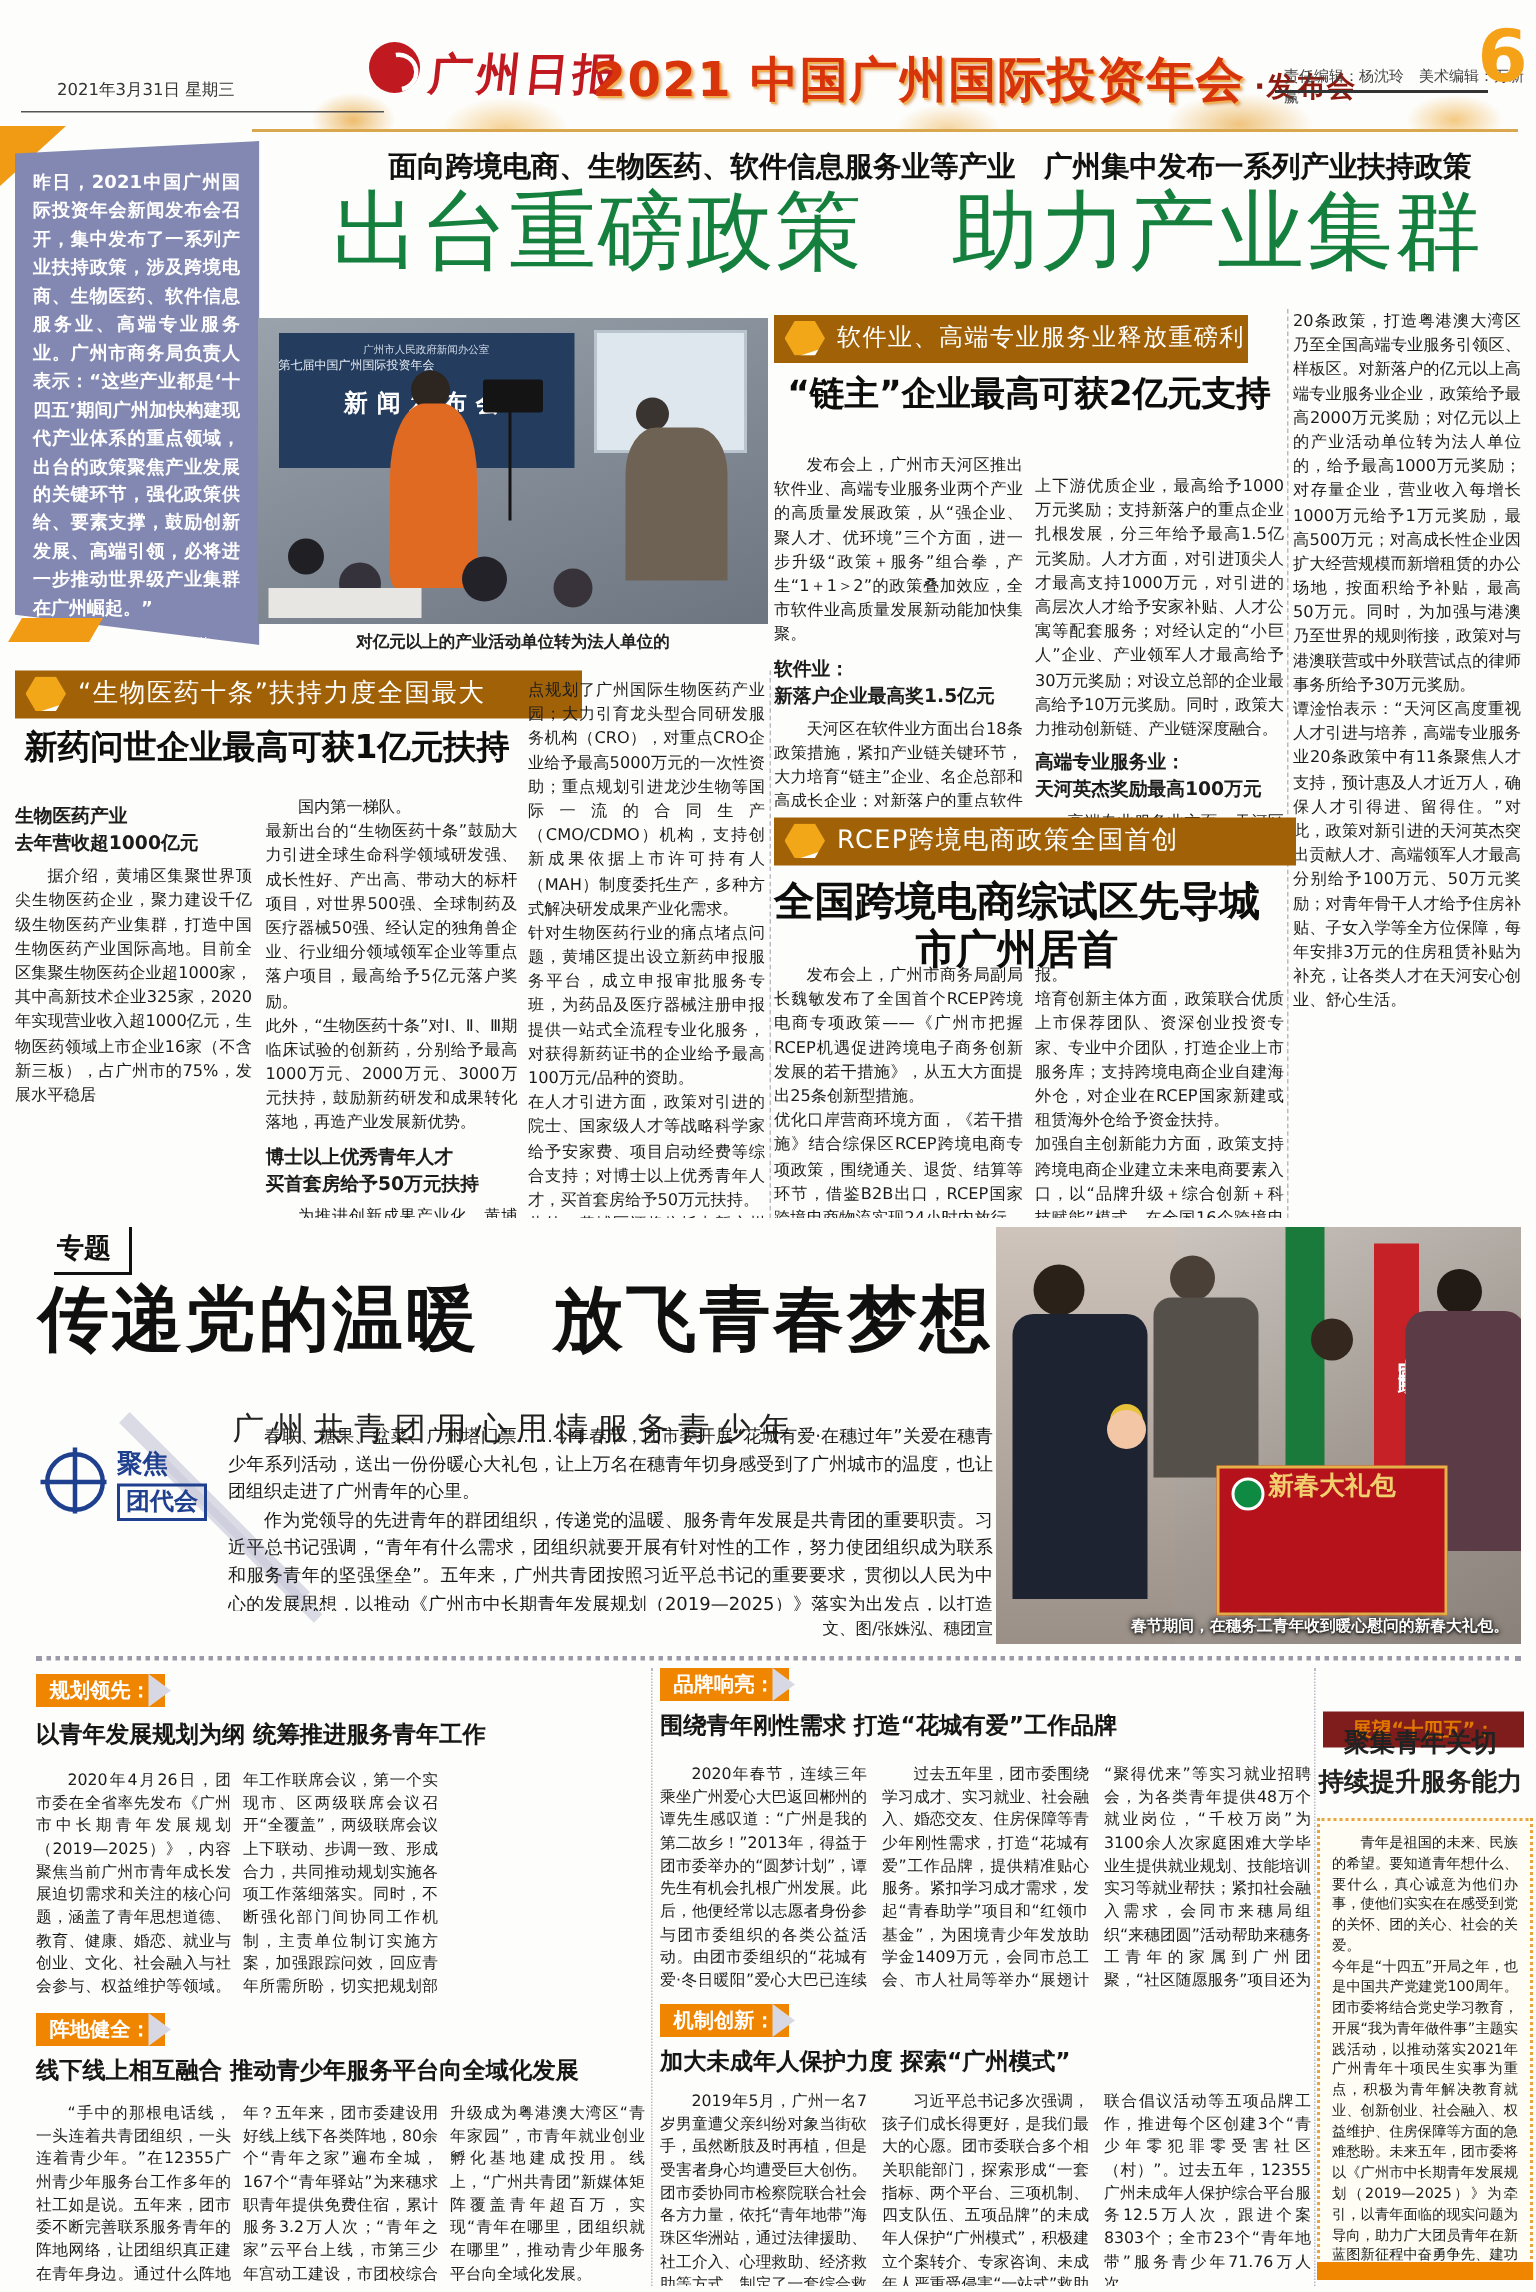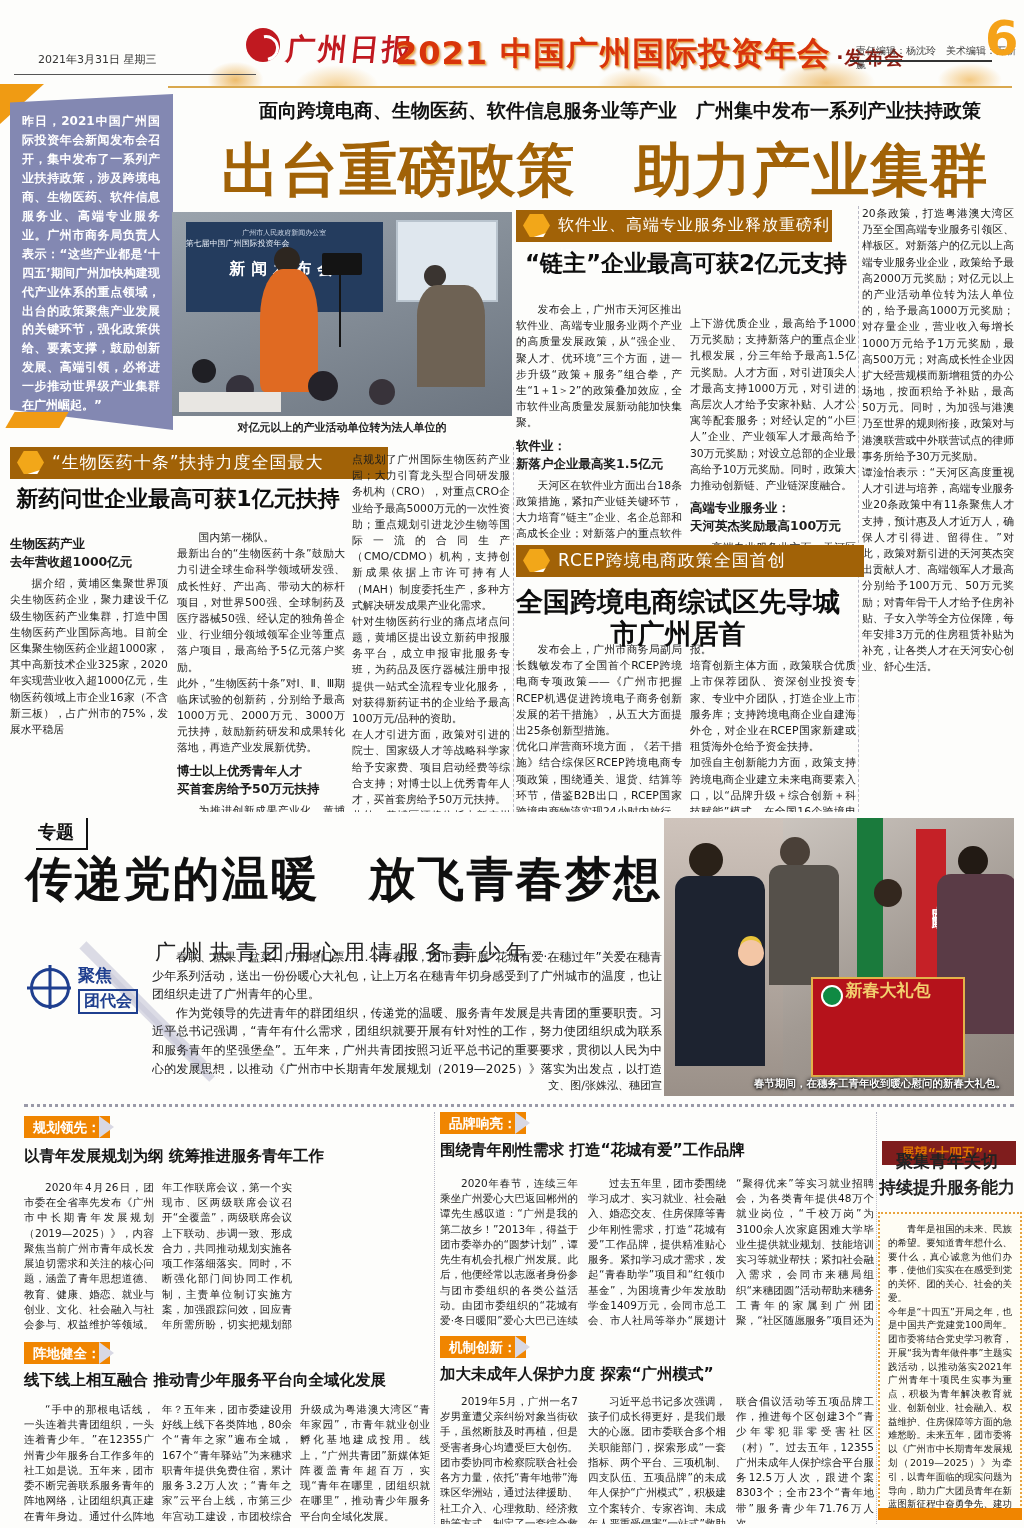--- a/index.html
+++ b/index.html
@@ -23,22 +23,22 @@
   .masthead{left:286px;top:30px;font-family:"DejaVu Serif","Liberation Serif",serif;font-weight:bold;
     font-size:29px;color:#c01920;letter-spacing:3px;transform:skewX(-6deg);}
   .banner{left:395px;top:32px;font-size:32px;font-weight:900;color:#d8340b;letter-spacing:1px;
     text-shadow:1px 1px 0 #f0b050, 2px 2px 2px rgba(180,90,10,.45);white-space:nowrap;}
   .banner-suffix{font-size:19px;font-weight:bold;color:#8b1a10;text-shadow:none;margin-left:6px;}
   .editors{left:856px;top:44px;font-size:10px;color:#444;}
   .editors-rule{left:850px;top:60px;width:142px;height:2px;background:#333;}
   .page-no{left:985px;top:14px;font-size:48px;font-weight:bold;color:#f5a218;line-height:1;}
   
   .kicker{left:230px;top:98px;width:780px;text-align:center;font-size:19px;font-weight:bold;color:#111;}
-  .headline{left:190px;top:140px;width:830px;text-align:center;font-size:58px;font-weight:700;
-    letter-spacing:1px;color:#a16207;line-height:1.05;}
+  .headline{left:190px;top:124px;width:830px;text-align:center;font-size:58px;font-weight:400;
+    letter-spacing:1px;color:#15803d;line-height:1.05;}
   .tri{width:0;height:0;border-style:solid;}
   .sidebar-tri{left:0px;top:84px;border-width:0 0 40px 44px;border-color:transparent transparent transparent #f09b13;}
   .sidebar-tri2{left:10px;top:412px;width:54px;height:16px;background:#f09b13;transform:skewX(-30deg);}
   .sidebar{left:10px;top:94px;width:163px;height:336px;background:#8388b2;
     clip-path:polygon(0 2.5%,100% 0,100% 100%,0 94%);padding:0;}
   .sidebar-inner{position:absolute;left:12px;top:18px;width:138px;color:#fff;}
   .sidebar-text{font-size:12px;font-weight:bold;line-height:1.58;text-align:justify;}
   .sidebar-byline{font-size:10.5px;margin-top:8px;line-height:1.5;}
   .photo-frame{overflow:hidden;}
   .caption{font-size:11px;font-weight:bold;color:#222;text-align:center;}

